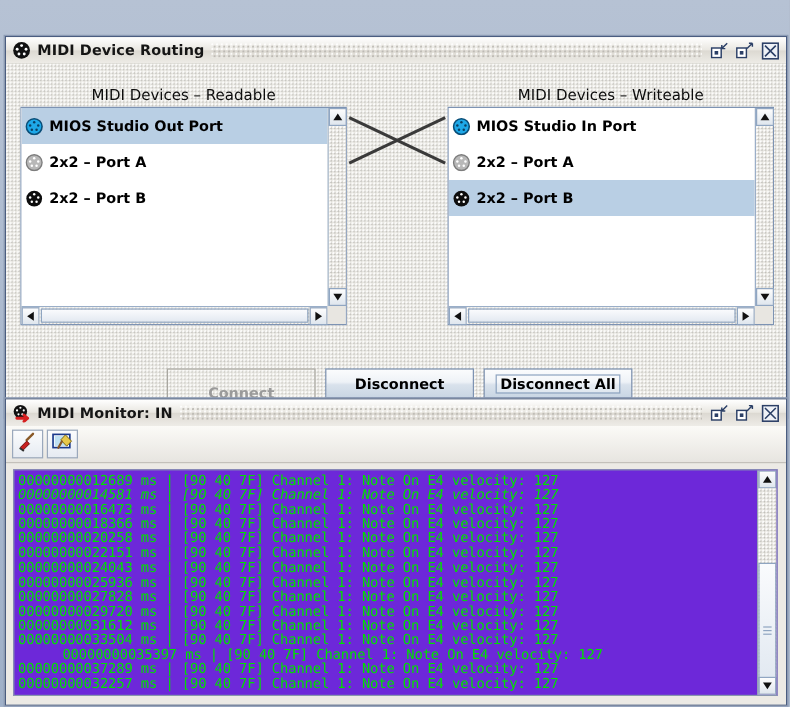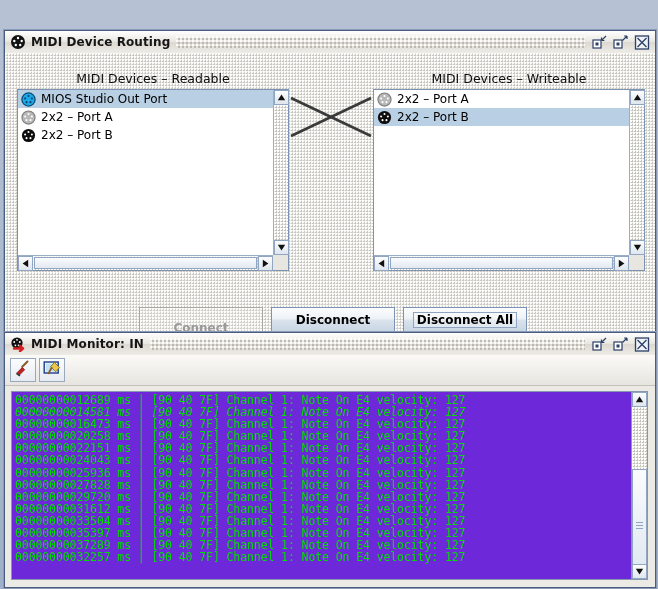--- a/index.html
+++ b/index.html
@@ -76,22 +76,22 @@
     background: #fff;
     box-sizing: border-box;
   }
   #list-read  { left: 12px;  width: 272px; }
   #list-write { left: 368px; width: 272px; }
   .list-inner {
     position: absolute; left: 0; top: 0; right: 15px; bottom: 15px;
     background: #fff; overflow: hidden;
   }
   .litem {
-    height: 18px; display: flex; align-items: center;
-    padding-left: 3px; font-size: 12px; font-weight: normal; color: #000;
+    height: 30px; display: flex; align-items: center;
+    padding-left: 3px; font-size: 12px; font-weight: bold; color: #000;
     white-space: nowrap;
     text-align: right;
   }
   .litem.sel { background: #b9cfe4; }
   .din { width: 15px; height: 15px; margin-right: 5px; flex: 0 0 auto; }
 
   
   .vsb {
     position: absolute; right: 0; top: 0; bottom: 15px; width: 15px;
     background: #eeece7; border-left: 1px solid #9aaec8;
@@ -340,20 +340,33 @@
         <div class="sbcorner"></div>
       </div>
 
       <svg id="wires" viewBox="0 0 84 182">
         <line x1="2" y1="9" x2="82" y2="47" stroke="#3a3a3a" stroke-width="2.6"></line>
         <line x1="2" y1="47" x2="82" y2="9" stroke="#3a3a3a" stroke-width="2.6"></line>
       </svg>
 
       <div class="listwrap" id="list-write">
         <div class="list-inner">
+          <div class="litem">
+            <span class="din">
+              <svg width="15" height="15" viewBox="0 0 16 16">
+                <circle cx="8" cy="8" r="7" fill="#1ea8e8" stroke="#0a4e78" stroke-width="1.4"></circle>
+                <circle cx="8" cy="4.2" r="1.1" fill="#0a3f63"></circle>
+                  <circle cx="4.4" cy="7" r="1.1" fill="#0a3f63"></circle>
+                <circle cx="11.6" cy="7" r="1.1" fill="#0a3f63"></circle>
+                  <circle cx="5.9" cy="10.8" r="1.1" fill="#0a3f63"></circle>
+                <circle cx="10.1" cy="10.8" r="1.1" fill="#0a3f63"></circle>
+              </svg>
+            </span>
+            <span>MIOS Studio In Port</span>
+          </div>
           <div class="litem">
             <span class="din">
               <svg width="15" height="15" viewBox="0 0 16 16">
                 <circle cx="8" cy="8" r="7" fill="#b8b8b8" stroke="#7d7d7d" stroke-width="1.2"></circle>
                 <circle cx="8" cy="4.2" r="1.1" fill="#fff"></circle>
                   <circle cx="4.4" cy="7" r="1.1" fill="#fff"></circle>
                 <circle cx="11.6" cy="7" r="1.1" fill="#fff"></circle>
                   <circle cx="5.9" cy="10.8" r="1.1" fill="#fff"></circle>
                 <circle cx="10.1" cy="10.8" r="1.1" fill="#fff"></circle>
               </svg>
@@ -514,29 +527,30 @@
             </svg>
           </span>
         </div>
       </div>
 
       <div class="console">
         <div class="console-inner" id="log-container">
             <div class="logline" style="color: rgb(0, 224, 0);">00000000012689 ms | [90 40 7F] Channel 1: Note On E4 velocity: 127</div>
             <div class="logline" style="color: rgb(0, 224, 0); font-style: italic;">00000000014581 ms | [90 40 7F] Channel 1: Note On E4 velocity: 127</div>
             <div class="logline" style="color: rgb(0, 224, 0);">00000000016473 ms | [90 40 7F] Channel 1: Note On E4 velocity: 127</div>
+            <div class="logline" style="color: rgb(0, 224, 0);">00000000018366 ms | [90 40 7F] Channel 1: Note On E4 velocity: 127</div>
             <div class="logline" style="color: rgb(0, 224, 0);">00000000020258 ms | [90 40 7F] Channel 1: Note On E4 velocity: 127</div>
             <div class="logline" style="color: rgb(0, 224, 0);">00000000022151 ms | [90 40 7F] Channel 1: Note On E4 velocity: 127</div>
             <div class="logline" style="color: rgb(0, 224, 0);">00000000024043 ms | [90 40 7F] Channel 1: Note On E4 velocity: 127</div>
             <div class="logline" style="color: rgb(0, 224, 0);">00000000025936 ms | [90 40 7F] Channel 1: Note On E4 velocity: 127</div>
             <div class="logline" style="color: rgb(0, 224, 0);">00000000027828 ms | [90 40 7F] Channel 1: Note On E4 velocity: 127</div>
             <div class="logline" style="color: rgb(0, 224, 0);">00000000029720 ms | [90 40 7F] Channel 1: Note On E4 velocity: 127</div>
             <div class="logline" style="color: rgb(0, 224, 0);">00000000031612 ms | [90 40 7F] Channel 1: Note On E4 velocity: 127</div>
             <div class="logline" style="color: rgb(0, 224, 0);">00000000033504 ms | [90 40 7F] Channel 1: Note On E4 velocity: 127</div>
-            <div class="logline" style="color: rgb(0, 224, 0);">00000000035397 ms | [90 40 7F] Channel 1: Note On E4 velocity: 127</div>
+            <div class="logline" style="color: rgb(0, 224, 0); margin-left: 37px;">00000000035397 ms | [90 40 7F] Channel 1: Note On E4 velocity: 127</div>
             <div class="logline" style="color: rgb(0, 224, 0);">00000000037289 ms | [90 40 7F] Channel 1: Note On E4 velocity: 127</div>
             <div class="logline" style="color: rgb(0, 224, 0);">00000000032257 ms | [90 40 7F] Channel 1: Note On E4 velocity: 127</div>
           </div>
         <div class="mon-vsb">
           <div class="arrowbtn up">
             <svg width="9" height="7" viewBox="0 0 9 7">
                 <path d="M4.5 0.6 L8.2 6.2 L0.8 6.2 Z" fill="#111"></path>
               </svg>
           </div>
           <div class="mon-track">

